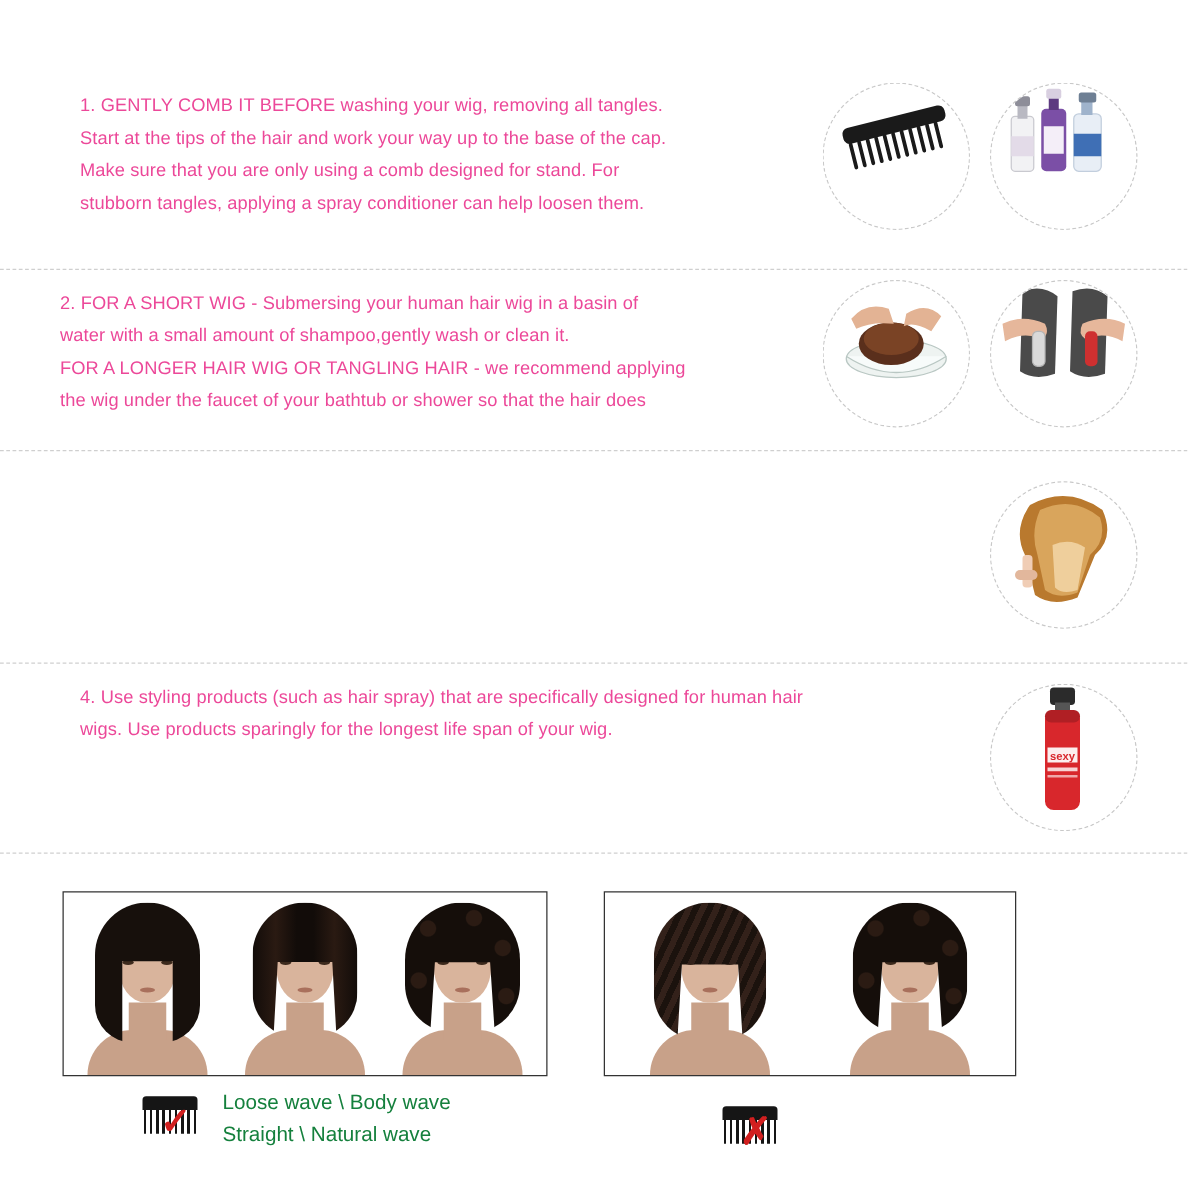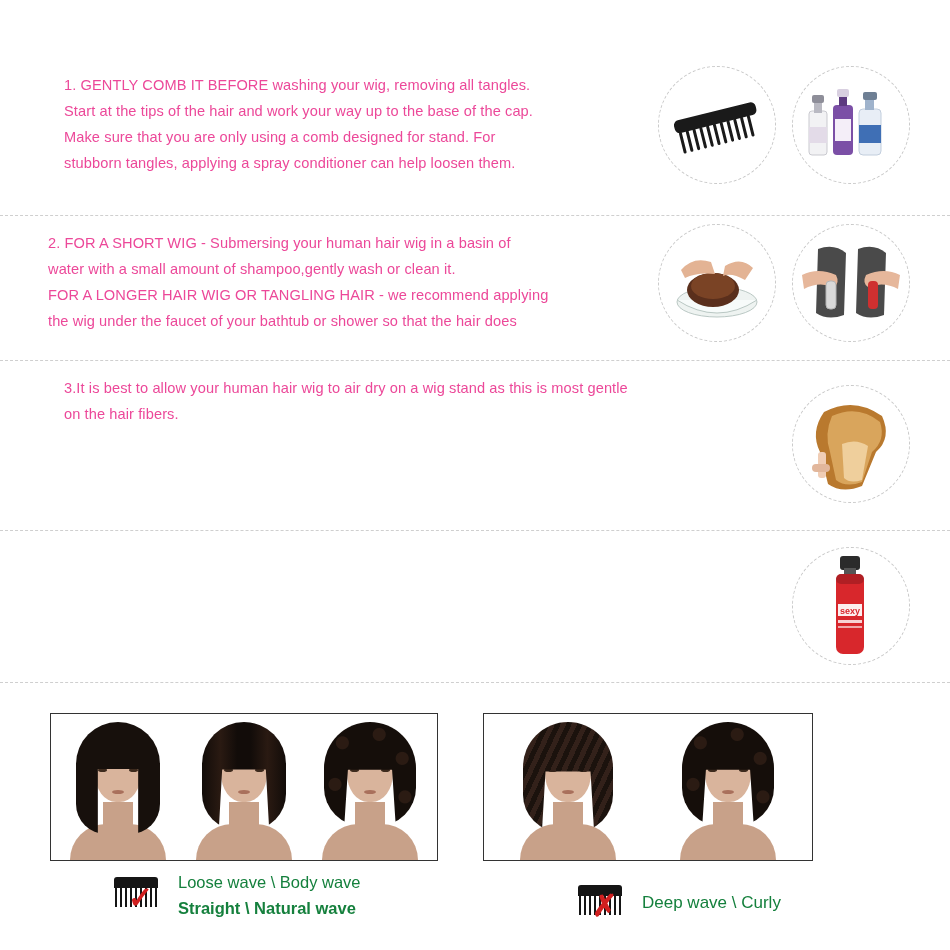--- a/index.html
+++ b/index.html
@@ -89,21 +89,21 @@
     display: flex;
     gap: 16px;
   }
 
   .fig {
     border: 1px dashed #c9c9c9;
     border-radius: 50%;
     width: 118px;
     height: 118px;
     display: flex;
-    align-items: center;
+    align-items: flex-start;
     justify-content: center;
     overflow: hidden;
     background: #fff;
   }
 
   
   #step1 { height: 158px; }
   #step1 .step-figs { right: 40px; top: 8px; }
   
   #step2 { height: 145px; padding-left: 48px; }
@@ -268,21 +268,21 @@
     top: 12px;
   }
   .mark.check { color: #d11f1f; }
   .mark.cross { color: #d11f1f; }
 
   .caption-text {
     font-size: 16.5px;
     line-height: 26px;
     color: #15803d;
   }
-  .caption-text .l2 { display: block; font-weight: bold; }
+  .caption-text .l2 { display: block; }
   .caption-right .caption-text { font-size: 17px; }
 
   
   svg { display: block; }
 </style>
 </head>
 <body>
 
 <div class="page">
 
@@ -370,38 +370,38 @@
             <path d="M104 34 q-16 -8 -34 0 q-4 8 2 12 q16 -6 30 2 z" fill="#e6b79b"></path>
             <rect x="30" y="40" width="10" height="28" rx="4" fill="#d9d9d9" stroke="#b5b5b5"></rect>
             <rect x="72" y="40" width="10" height="28" rx="4" fill="#cf3030"></rect>
           </svg>
         </div>
 
       </div>
     </div>
 
     <div class="step" id="step3">
-      <div class="step-text">
-        <div>3.It is best to allow your human hair wig to air dry on a wig stand as this is most gentle</div>
-        <div>on the hair fibers.</div>
-      </div>
       <div class="step-figs">
         <div class="fig">
           <svg width="106" height="100" viewBox="0 0 106 100">
             <path d="M26 18 q30 -16 58 4 q10 22 -6 36 l-14 34 q-20 8 -34 -2 l-8 -32 q-10 -20 4 -40 z" fill="#b9792e"></path>
             <path d="M34 22 q26 -12 48 6 q6 18 -8 30 l-10 30 q-16 6 -26 -2 l-6 -28 q-6 -18 2 -36 z" fill="#d9a55c"></path>
             <path d="M44 50 q14 -6 26 2 l-6 34 q-12 4 -18 -2 z" fill="#efcf9c"></path>
             <rect x="20" y="58" width="8" height="26" rx="3" fill="#f0cdb5"></rect>
             <rect x="14" y="70" width="18" height="8" rx="4" fill="#e2b79c"></rect>
           </svg>
         </div>
       </div>
     </div>
 
     <div class="step" id="step4">
+      <div class="step-text">
+        <div>4. Use styling products (such as hair spray) that are specifically designed for human hair</div>
+        <div>wigs. Use products sparingly for the longest life span of your wig.</div>
+      </div>
       <div class="step-figs">
         <div class="fig">
           <svg width="70" height="104" viewBox="0 0 70 104">
             <rect x="24" y="2" width="20" height="14" rx="3" fill="#2b2b2b"></rect>
             <rect x="28" y="14" width="12" height="8" fill="#555"></rect>
             <rect x="20" y="20" width="28" height="80" rx="7" fill="#d8272c"></rect>
             <rect x="20" y="20" width="28" height="10" rx="5" fill="#b01f24"></rect>
             <rect x="22" y="50" width="24" height="12" fill="#ffffff" opacity="0.92"></rect>
             <text x="34" y="60" font-family="Liberation Sans" font-size="9" fill="#d8272c" text-anchor="middle" font-weight="bold">sexy</text>
             <rect x="22" y="66" width="24" height="3" fill="#ffffff" opacity="0.8"></rect>
@@ -505,20 +505,17 @@
     </div>
 
     <div class="caption caption-right">
       <div class="badge">
         <div class="comb">
           <div class="spine"></div>
           <div class="teeth"></div>
         </div>
         <div class="mark cross">✗</div>
       </div>
-      <div class="caption-text">
-        <span class="l1">Deep wave \ Curly</span>
-      </div>
     </div>
 
   </div>
 
 </div>
 
 </body></html>

